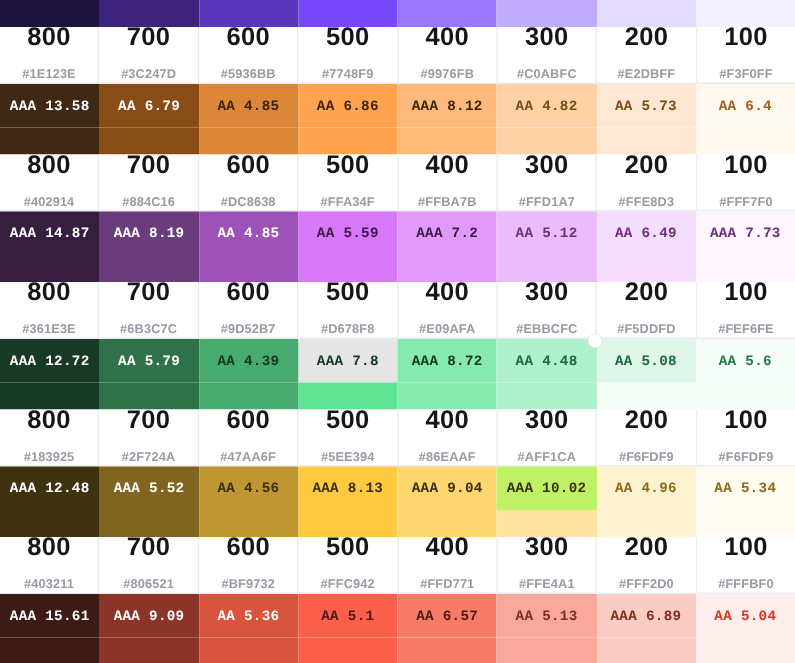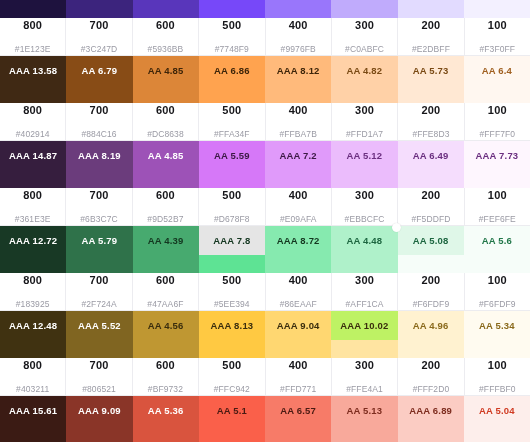--- a/index.html
+++ b/index.html
@@ -49,47 +49,48 @@
     border-bottom: 1px solid #ececf0;
     display: flex;
     flex-direction: column;
     align-items: center;
     justify-content: center;
     gap: 1px;
     background: #ffffff;
   }
   .label-cell:last-child { border-right: none; }
   .token {
-    font-size: 11px;
+    font-size: 17px;
     font-weight: bold;
     color: #16161a;
     line-height: 12px;
     letter-spacing: 0.2px;
   }
   .hex {
     font-size: 8.5px;
-    font-weight: normal;
+    font-weight: bold;
     color: #9a9aa4;
     line-height: 10px;
     letter-spacing: 0.1px;
     margin-top: 12px;
   }
 
   
   .contrast-row {
     display: flex;
     width: 530px;
     height: 29px;
   }
   .contrast-cell {
     flex: 1 1 0;
     height: 100%;
     display: flex;
     align-items: center;
     justify-content: center;
+    font-family: Liberation Mono, monospace;
   }
   .contrast-text {
     font-size: 9.5px;
     font-weight: bold;
     letter-spacing: 0.2px;
     line-height: 11px;
     white-space: nowrap;
   }
 
   

